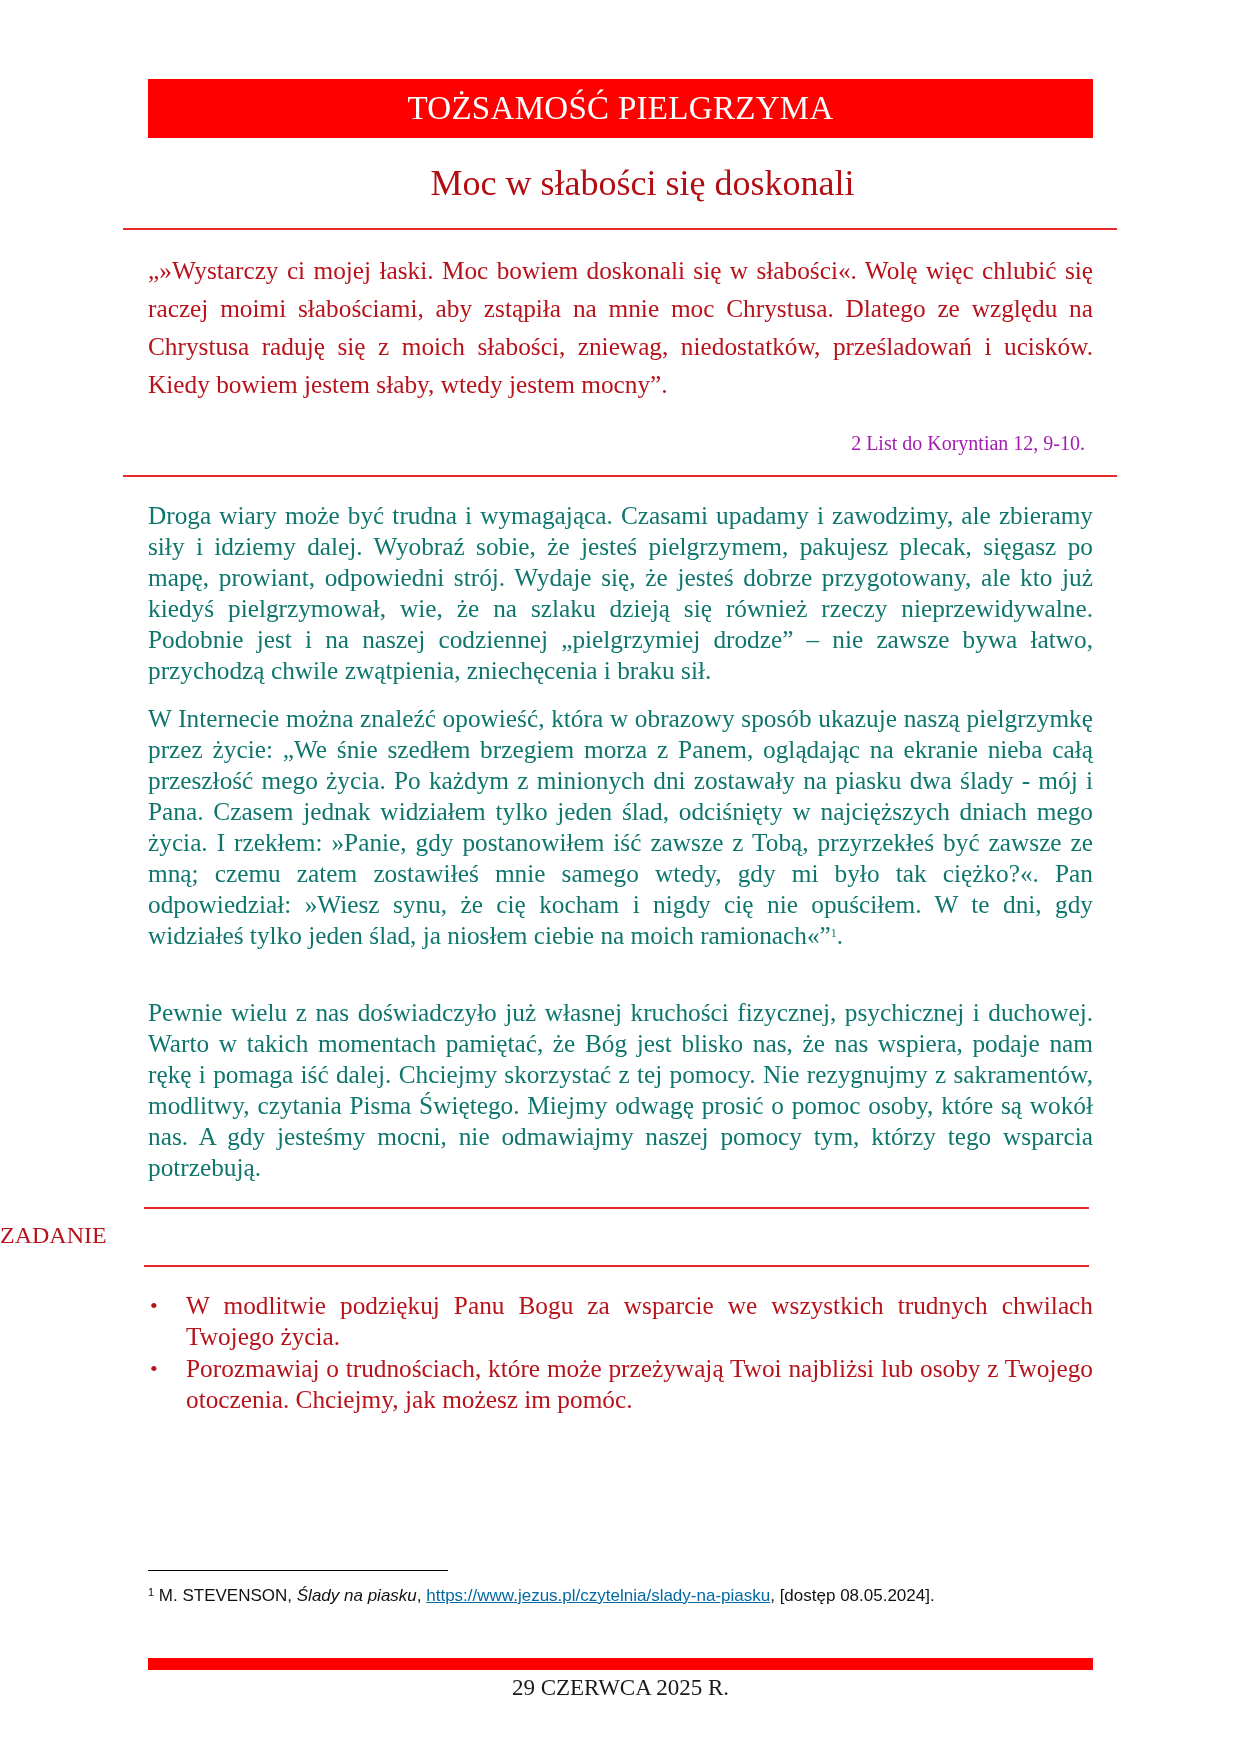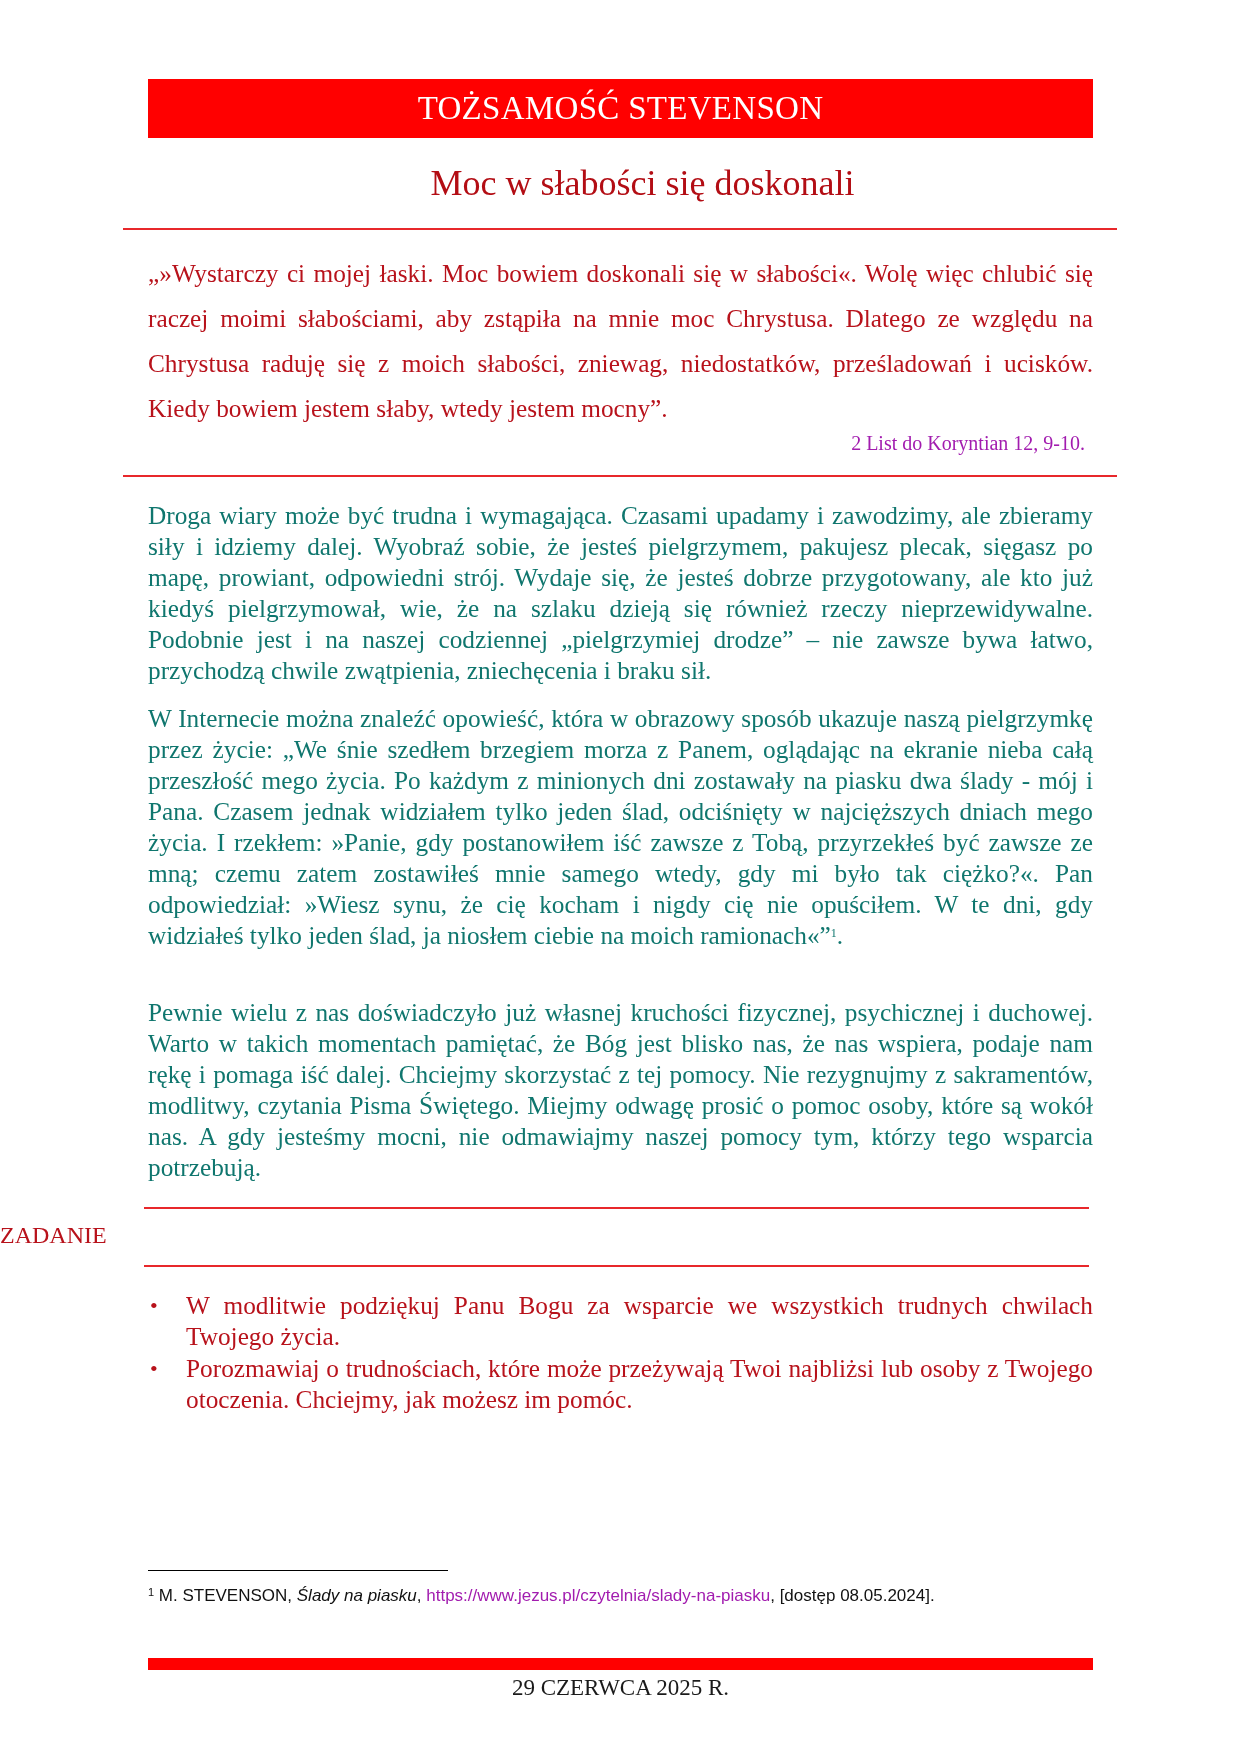--- a/index.html
+++ b/index.html
@@ -7,48 +7,48 @@
          font-family: "DejaVu Serif", serif; color: #1a1a1a; }
   .abs { position: absolute; }
   .header-bar { left: 148px; top: 79px; width: 945px; height: 59px; background: #ff0000;
                 display: flex; align-items: center; justify-content: center; }
   .header-bar span { color: #ffffff; font-family: "Liberation Serif", serif; font-size: 33px;
                      letter-spacing: 0.3px; }
   .title { left: 0; width: 1241px; top: 162px; text-align: center;
            font-family: "Liberation Serif", serif; font-size: 36px; color: #b30d14; padding-left: 22px; }
   .rule { height: 2px; background: #e8282b; }
   .quote { left: 148px; width: 945px; top: 251px; font-family: "Liberation Serif", serif;
-           font-size: 25.3px; line-height: 45px; color: #b8121b; text-align: justify; }
+           font-size: 25.3px; line-height: 38px; color: #b8121b; text-align: justify; }
   .quote-ref { right: 156px; top: 432px; font-family: "Liberation Serif", serif;
                font-size: 20px; color: #a21caf; }
   .para { left: 148px; width: 945px; font-family: "Liberation Serif", serif;
           font-size: 25.3px; line-height: 31px; color: #0f766e; text-align: justify; margin: 0; }
   .para sup { font-size: 12px; vertical-align: top; position: relative; top: -2px; }
   .task-title { left: 0; width: 1241px; top: 1222px; text-align: left;
                 font-family: "Liberation Serif", serif; font-size: 24px; color: #b8121b; }
   .task-list { left: 148px; width: 945px; top: 1290px; margin: 0; padding: 0; list-style: none;
                font-family: "Liberation Serif", serif; font-size: 25.3px; line-height: 31px;
                color: #b8121b; }
   .task-list li { position: relative; padding-left: 38px; text-align: justify; margin-bottom: 1px; }
   .task-list .bullet { position: absolute; left: 2px; top: 0; color: #b8121b; font-size: 22px; }
   .fn-rule { left: 148px; top: 1570px; width: 300px; height: 1px; background: #000; }
   .footnote { left: 148px; top: 1586px; font-family: "Liberation Sans", sans-serif;
               font-size: 17px; color: #111; }
   .footnote sup { font-size: 11px; vertical-align: top; }
-  .footnote .link { color: #a21caf; }
+  .footnote .link { color: #0369a1; text-decoration: underline; }
   .footnote i { font-style: italic; }
   .bottom-bar { left: 148px; top: 1658px; width: 945px; height: 12px; background: #ff0000; }
   .footer-date { left: 0; width: 1241px; top: 1675px; text-align: center;
                  font-family: "Liberation Serif", serif; font-size: 23px; color: #1a1a1a; }
 </style>
 </head>
 <body>
 
 <div class="abs header-bar">
-  <span>TOŻSAMOŚĆ STEVENSON</span>
+  <span>TOŻSAMOŚĆ PIELGRZYMA</span>
 </div>
 
 <div class="abs title">Moc w słabości się doskonali</div>
 
 <div class="abs rule" style="left:123px; top:228px; width:994px;"></div>
 
 <div class="abs quote">„»Wystarczy ci mojej łaski. Moc bowiem doskonali się w słabości«. Wolę więc chlubić się raczej moimi słabościami, aby zstąpiła na mnie moc Chrystusa. Dlatego ze względu na Chrystusa raduję się z moich słabości, zniewag, niedostatków, prześladowań i ucisków. Kiedy bowiem jestem słaby, wtedy jestem mocny”.</div>
 <div class="abs quote-ref">2 List do Koryntian 12, 9-10.</div>
 
 <div class="abs rule" style="left:123px; top:475px; width:994px;"></div>

